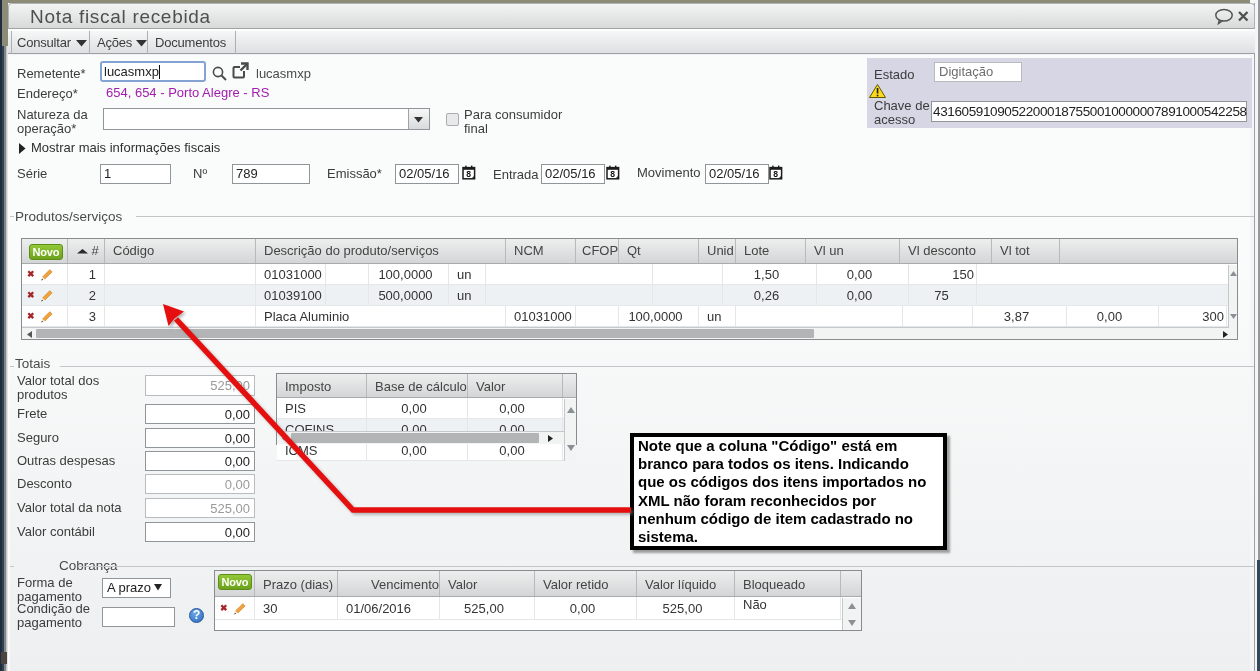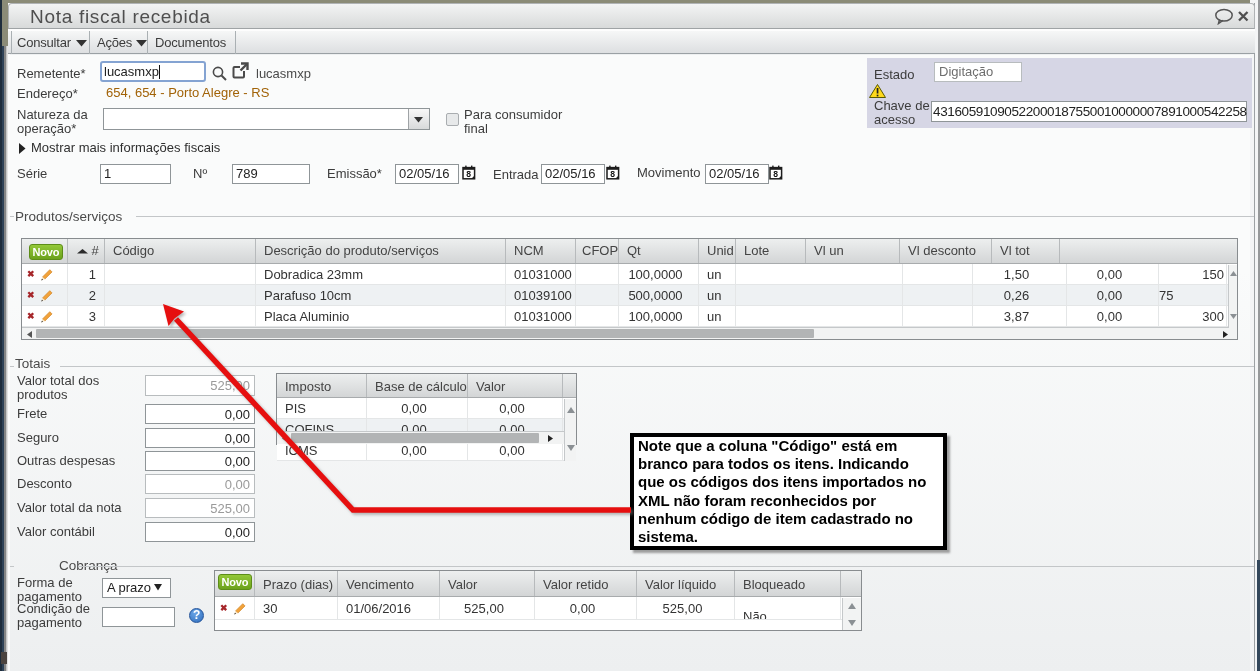--- a/index.html
+++ b/index.html
@@ -72,21 +72,21 @@
   <path d="M10.5 10.5 L15 15" stroke="#4a4a4a" stroke-width="2"></path>
 </svg>
 <svg class="abs" style="left:231px;top:61px;" width="19" height="19" viewBox="0 0 19 19">
   <path d="M13 10 L13 15.5 Q13 16.5 12 16.5 L3.5 16.5 Q2.5 16.5 2.5 15.5 L2.5 7 Q2.5 6 3.5 6 L9 6" fill="none" stroke="#4a4a4a" stroke-width="2"></path>
   <path d="M10 2.5 L16.5 2.5 L16.5 9" fill="none" stroke="#4a4a4a" stroke-width="2.4"></path>
   <path d="M16 3 L9.5 9.5" stroke="#4a4a4a" stroke-width="2.4"></path>
 </svg>
 <div class="lbl" style="left:256px;top:67px;color:#4a4a4a;">lucasmxp</div>
 
 <div class="lbl" style="left:17px;top:87px;">Endereço*</div>
-<div class="lbl" style="left:106px;top:86px;color:#a16207;">654, 654 - Porto Alegre - RS</div>
+<div class="lbl" style="left:106px;top:86px;color:#a21caf;">654, 654 - Porto Alegre - RS</div>
 
 <div class="lbl" style="left:17px;top:108px;">Natureza da<br>operação*</div>
 <div class="inp" style="left:103px;top:108px;width:327px;height:22px;"></div>
 <div class="abs" style="left:408px;top:109px;width:21px;height:20px;background:linear-gradient(#f8f8f8,#d8dadb);border-left:1px solid #9fa3a6;"></div>
 <svg class="abs" style="left:414px;top:117px;" width="9" height="6">
     <polygon points="0,0 9,0 4.5,5.5" fill="#333"></polygon>
   </svg>
 <div class="abs" style="left:446px;top:113px;width:13px;height:13px;background:#e7e9ea;border:1px solid #a9adb0;border-radius:2px;"></div>
 <div class="lbl" style="left:464px;top:108px;">Para consumidor<br>final</div>
 
@@ -168,21 +168,20 @@
     <div class="pc pic">
         <span class="xi">✖</span>
         <svg width="15" height="15" viewBox="0 0 15 15">
           <path d="M3.6 9.9 L10.8 2.7 L13 4.9 L5.8 12.1 Z" fill="#f2a23a" stroke="#cf8120" stroke-width="0.7"></path>
           <path d="M2.3 13.4 L3.6 9.9 L5.8 12.1 Z" fill="#f8e4c2"></path>
           <path d="M2.3 13.4 L2.9 11.7 L4 12.8 Z" fill="#1c1c1c"></path>
         </svg>
       </div>
     <div class="pc" style="width:37px;text-align:right;padding-right:8px;">1</div>
     <div class="pc" style="width:151px;"></div>
-    <div class="pc" style="width:250px;padding-left:8px;">Dobradica 23mm</div>
     <div class="pc" style="width:70px;padding-left:8px;">01031000</div>
     <div class="pc" style="width:43px;"></div>
     <div class="pc cell-num" style="width:80px;">100,0000</div>
     <div class="pc" style="width:37px;padding-left:8px;">un</div>
     <div class="pc" style="width:167px;"></div>
     <div class="pc" style="width:70px;"></div>
     <div class="pc cell-num" style="width:94px;">1,50</div>
     <div class="pc cell-num" style="width:92px;">0,00</div>
     <div class="pc" style="width:68px;text-align:right;padding-right:2px;">150</div>
     <div class="pc pclast" style="width:8px;"></div>
@@ -191,30 +190,29 @@
     <div class="pc pic">
         <span class="xi">✖</span>
         <svg width="15" height="15" viewBox="0 0 15 15">
           <path d="M3.6 9.9 L10.8 2.7 L13 4.9 L5.8 12.1 Z" fill="#f2a23a" stroke="#cf8120" stroke-width="0.7"></path>
           <path d="M2.3 13.4 L3.6 9.9 L5.8 12.1 Z" fill="#f8e4c2"></path>
           <path d="M2.3 13.4 L2.9 11.7 L4 12.8 Z" fill="#1c1c1c"></path>
         </svg>
       </div>
     <div class="pc" style="width:37px;text-align:right;padding-right:8px;">2</div>
     <div class="pc" style="width:151px;"></div>
-    <div class="pc" style="width:250px;padding-left:8px;">Parafuso 10cm</div>
     <div class="pc" style="width:70px;padding-left:8px;">01039100</div>
     <div class="pc" style="width:43px;"></div>
     <div class="pc cell-num" style="width:80px;">500,0000</div>
     <div class="pc" style="width:37px;padding-left:8px;">un</div>
     <div class="pc" style="width:167px;"></div>
     <div class="pc" style="width:70px;"></div>
     <div class="pc cell-num" style="width:94px;">0,26</div>
     <div class="pc cell-num" style="width:92px;">0,00</div>
-    <div class="pc" style="width:68px;text-align:left;padding-right:2px;">75</div>
+    <div class="pc" style="width:68px;text-align:center;padding-right:2px;">75</div>
     <div class="pc pclast" style="width:8px;"></div>
   </div>
   <div class="prow" style="background:#fff;">
     <div class="pc pic">
         <span class="xi">✖</span>
         <svg width="15" height="15" viewBox="0 0 15 15">
           <path d="M3.6 9.9 L10.8 2.7 L13 4.9 L5.8 12.1 Z" fill="#f2a23a" stroke="#cf8120" stroke-width="0.7"></path>
           <path d="M2.3 13.4 L3.6 9.9 L5.8 12.1 Z" fill="#f8e4c2"></path>
           <path d="M2.3 13.4 L2.9 11.7 L4 12.8 Z" fill="#1c1c1c"></path>
         </svg>
@@ -327,42 +325,42 @@
   </svg>
 <div class="lbl" style="left:17px;top:602px;">Condição de<br>pagamento</div>
 <div class="inp" style="left:102px;top:607px;width:73px;height:20px;"></div>
 <div class="abs" style="left:189px;top:608px;width:15px;height:15px;border-radius:50%;background:radial-gradient(circle at 5px 4px,#6aa6e8,#2f6cbb);border:1px solid #24549a;"></div>
 <div class="abs" style="left:193px;top:608px;font-size:12px;font-weight:bold;color:#fff;">?</div>
 
 <div id="paytable" class="abs" style="left:214px;top:570px;width:648px;height:61px;border:1px solid #888c8f;background:#fff;">
   <div style="display:flex;height:26px;background:linear-gradient(#edefef,#d3d5d6);border-bottom:1px solid #a8abad;">
     <div class="hc" style="width:40px;padding-top:6px;"></div>
     <div class="hc" style="width:83px;padding-top:6px;">Prazo (dias)</div>
-    <div class="hc" style="width:102px;padding-top:6px;">Vencimento</div>
+    <div class="hc" style="width:102px;padding-top:6px;text-align:right;">Vencimento</div>
     <div class="hc" style="width:95px;padding-top:6px;">Valor</div>
     <div class="hc" style="width:102px;padding-top:6px;">Valor retido</div>
     <div class="hc" style="width:98px;padding-top:6px;">Valor líquido</div>
     <div class="hc" style="width:106px;padding-top:6px;">Bloqueado</div>
     <div class="hc hclast" style="width:20px;"></div>
   </div>
   <div class="prow" style="background:#fff;height:23px;">
     <div class="pc pic" style="width:40px;">
         <span class="xi">✖</span>
         <svg width="15" height="15" viewBox="0 0 15 15">
           <path d="M3.6 9.9 L10.8 2.7 L13 4.9 L5.8 12.1 Z" fill="#f2a23a" stroke="#cf8120" stroke-width="0.7"></path>
           <path d="M2.3 13.4 L3.6 9.9 L5.8 12.1 Z" fill="#f8e4c2"></path>
           <path d="M2.3 13.4 L2.9 11.7 L4 12.8 Z" fill="#1c1c1c"></path>
         </svg>
       </div>
     <div class="pc" style="width:83px;padding-left:8px;padding-top:4px;">30</div>
     <div class="pc" style="width:102px;padding-left:8px;padding-top:4px;">01/06/2016</div>
     <div class="pc cell-num" style="width:95px;padding-top:4px;">525,00</div>
     <div class="pc cell-num" style="width:102px;padding-top:4px;">0,00</div>
     <div class="pc cell-num" style="width:98px;padding-top:4px;">525,00</div>
-    <div class="pc" style="width:106px;padding-left:8px;padding-top:12px;">Não</div>
+    <div class="pc" style="width:106px;padding-left:8px;padding-top:0;">Não</div>
     <div class="pc pclast" style="width:20px;"></div>
   </div>
   <div style="position:absolute;right:0;top:27px;width:19px;height:32px;background:#f2f3f3;border-left:1px solid #c5c8ca;">
     <svg style="position:absolute;left:5px;top:5px;" width="8" height="7">
         <polygon points="0,6 8,6 4,0" fill="#8b9094"></polygon>
       </svg>
     <svg style="position:absolute;left:5px;top:22px;" width="8" height="7">
         <polygon points="0,0 8,0 4,6" fill="#8b9094"></polygon>
       </svg>
   </div>

